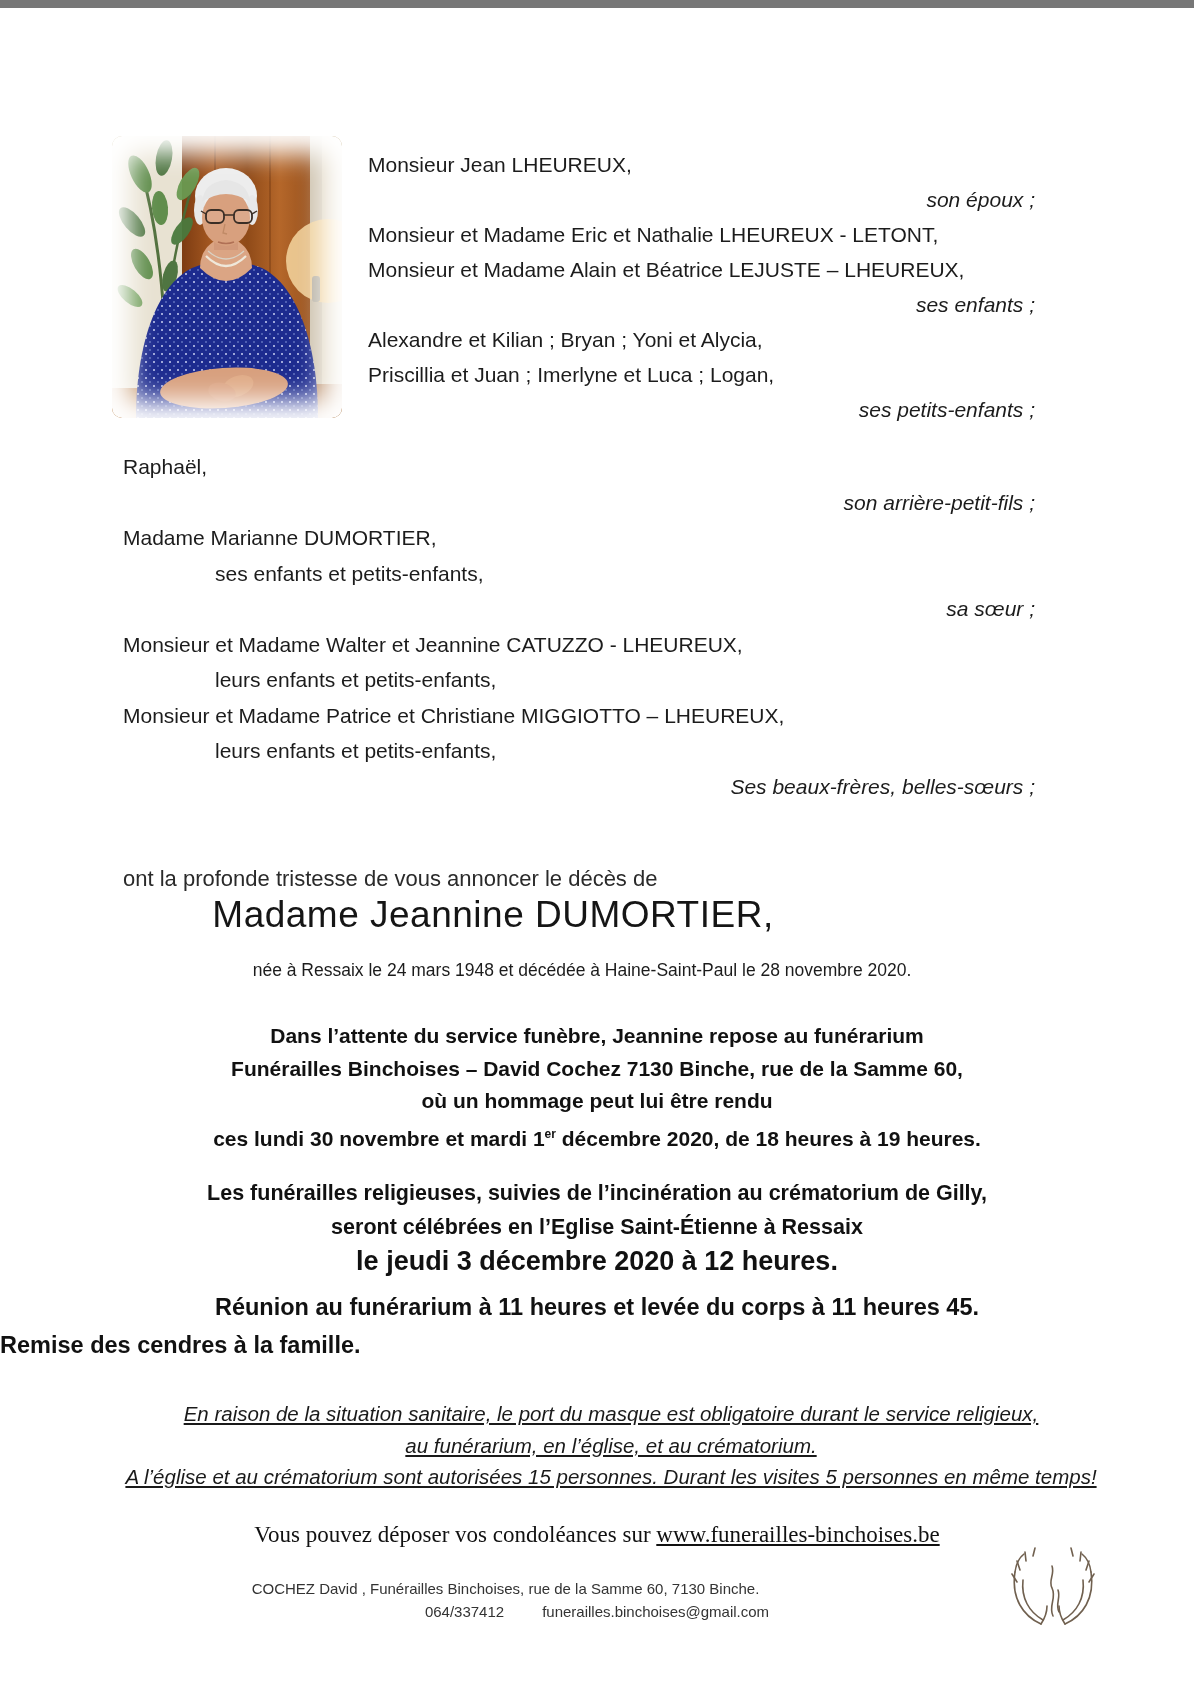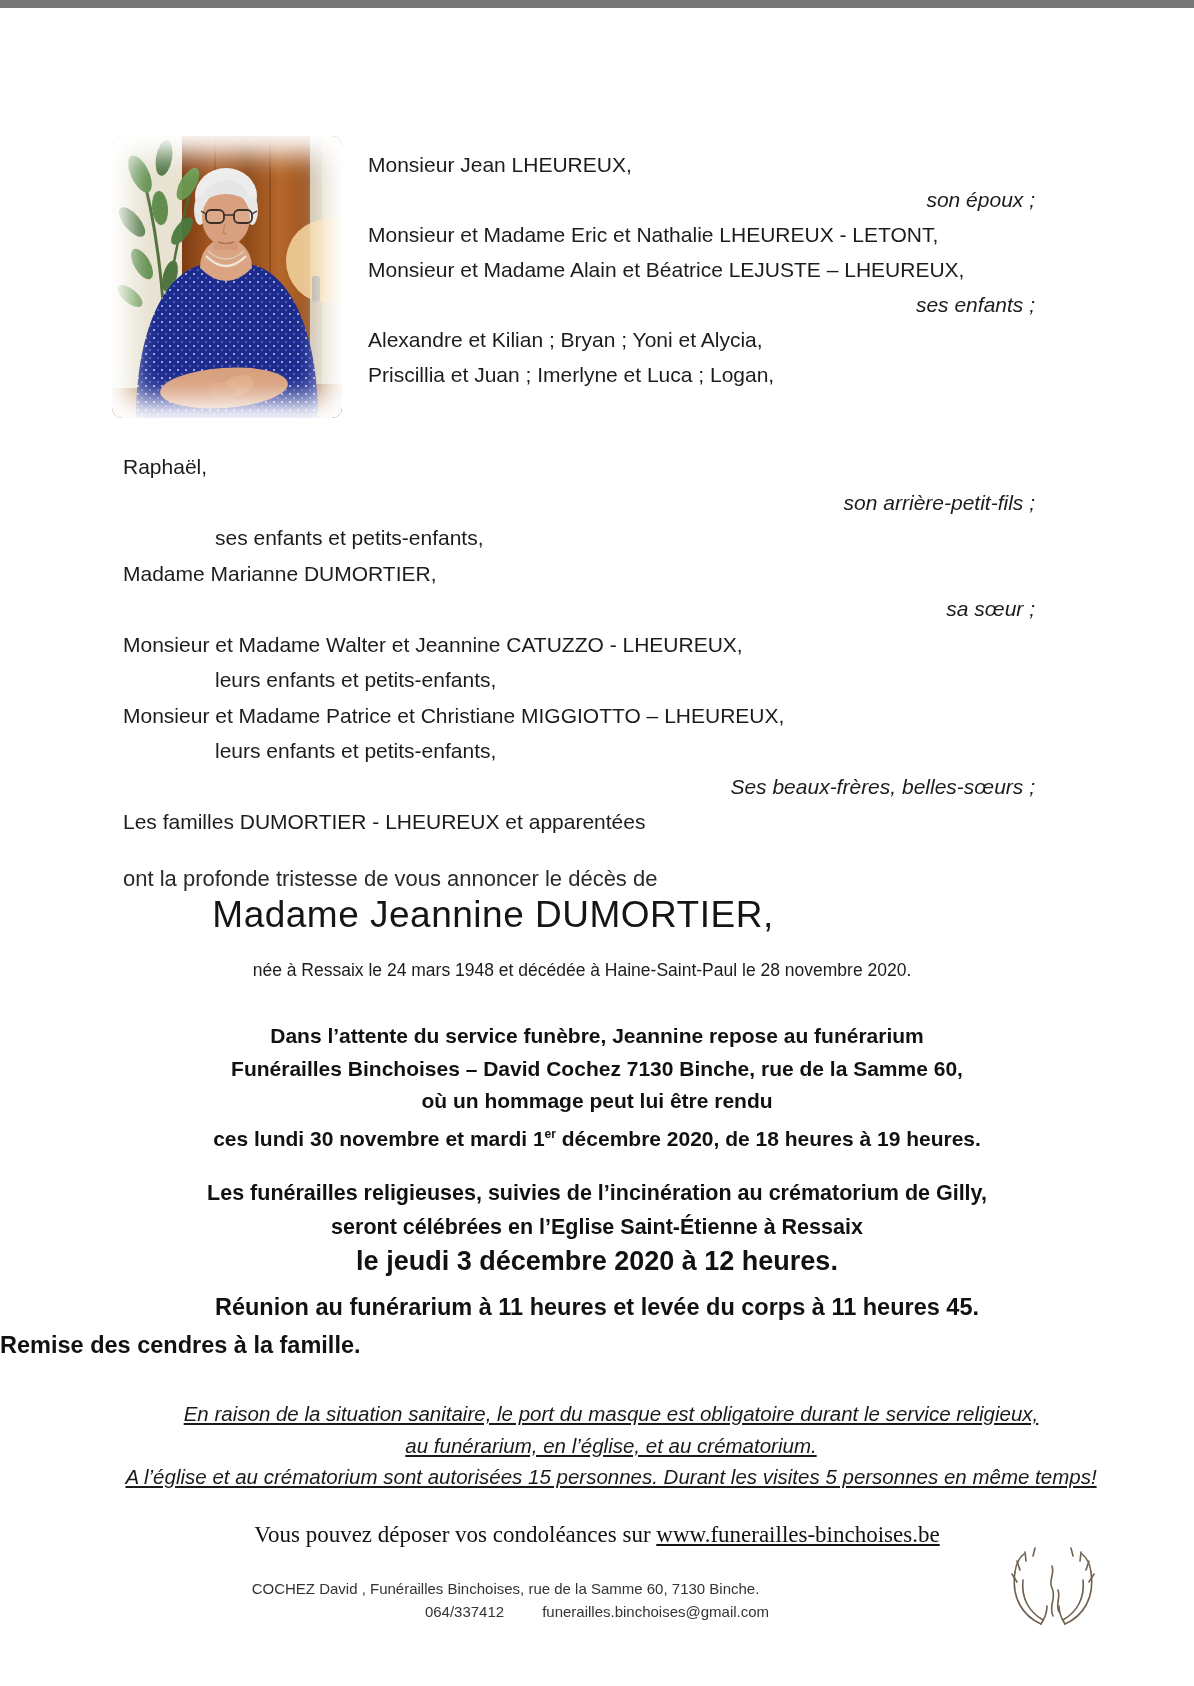--- a/index.html
+++ b/index.html
@@ -130,33 +130,33 @@
   </div>
 
   <div class="family" id="family-a">
       <div class="fline left">Monsieur Jean LHEUREUX,</div>
       <div class="fline right">son époux ;</div>
       <div class="fline left">Monsieur et Madame Eric et Nathalie LHEUREUX - LETONT,</div>
       <div class="fline left">Monsieur et Madame Alain et Béatrice LEJUSTE – LHEUREUX,</div>
       <div class="fline right">ses enfants ;</div>
       <div class="fline left">Alexandre et Kilian ; Bryan ; Yoni et Alycia,</div>
       <div class="fline left">Priscillia et Juan ; Imerlyne et Luca ; Logan,</div>
+      <div class="fline right">ses petits-enfants ;</div>
     </div>
   <div class="family" id="family-b">
       <div class="fline left">Raphaël,</div>
       <div class="fline right">son arrière-petit-fils ;</div>
+      <div class="fline left">Madame Marianne DUMORTIER,</div>
       <div class="fline indent">ses enfants et petits-enfants,</div>
-      <div class="fline left">Madame Marianne DUMORTIER,</div>
       <div class="fline right">sa sœur ;</div>
       <div class="fline left">Monsieur et Madame Walter et Jeannine CATUZZO - LHEUREUX,</div>
       <div class="fline indent">leurs enfants et petits-enfants,</div>
       <div class="fline left">Monsieur et Madame Patrice et Christiane MIGGIOTTO – LHEUREUX,</div>
       <div class="fline indent">leurs enfants et petits-enfants,</div>
       <div class="fline right">Ses beaux-frères, belles-sœurs ;</div>
-      <div class="fline left">Les familles DUMORTIER - LHEUREUX et apparentées</div>
     </div>
 
   <div class="intro">ont la profonde tristesse de vous annoncer le décès de</div>
   <div class="deceased-name">Madame Jeannine DUMORTIER,</div>
   <div class="dates">née à Ressaix le 24 mars 1948 et décédée à Haine-Saint-Paul le 28 novembre 2020.</div>
 
   <div class="wake">
     <div>Dans l’attente du service funèbre, Jeannine repose au funérarium</div>
     <div>Funérailles Binchoises – David Cochez 7130 Binche, rue de la Samme 60,</div>
     <div>où un hommage peut lui être rendu</div>

